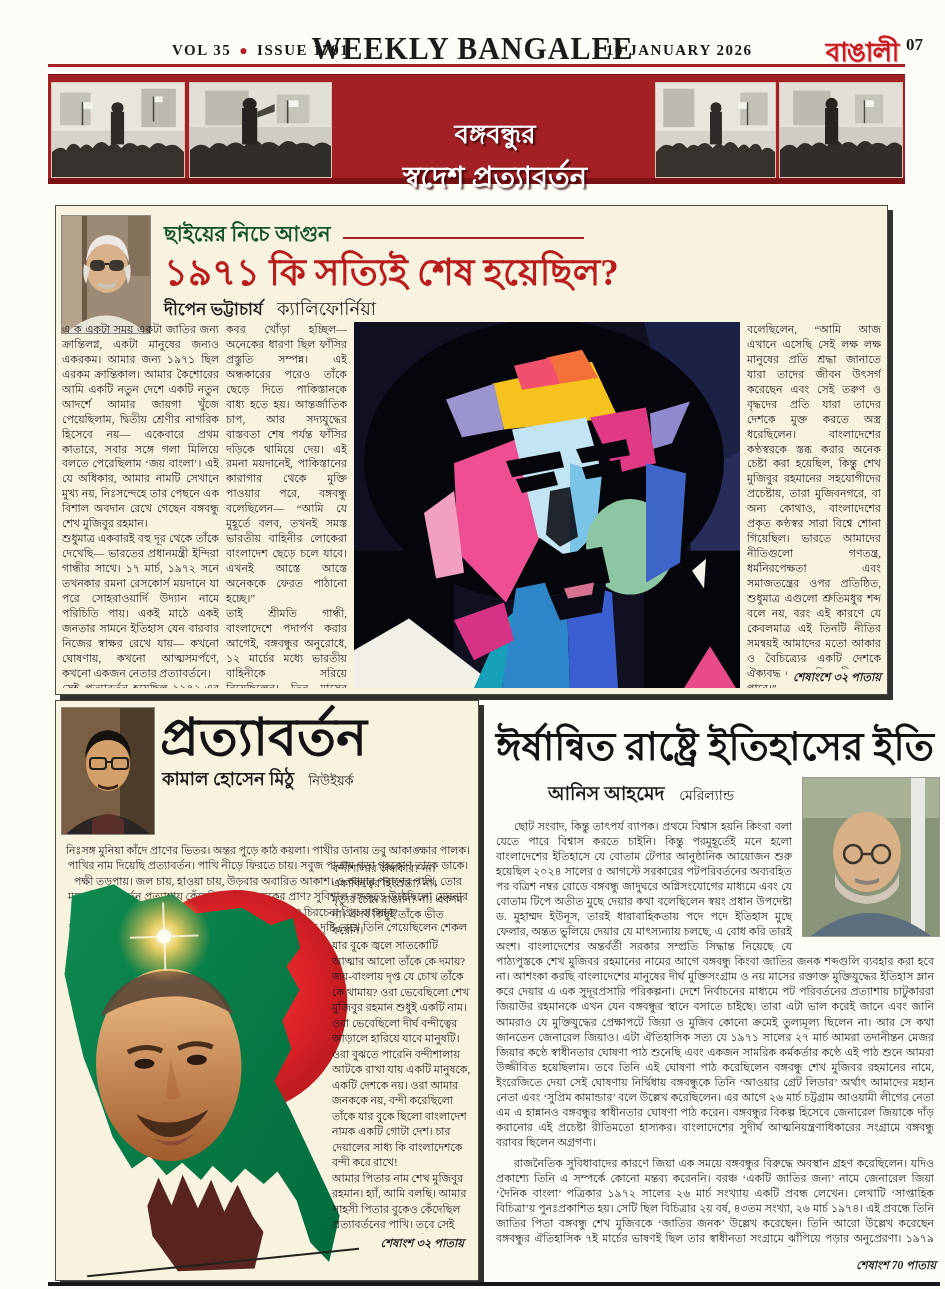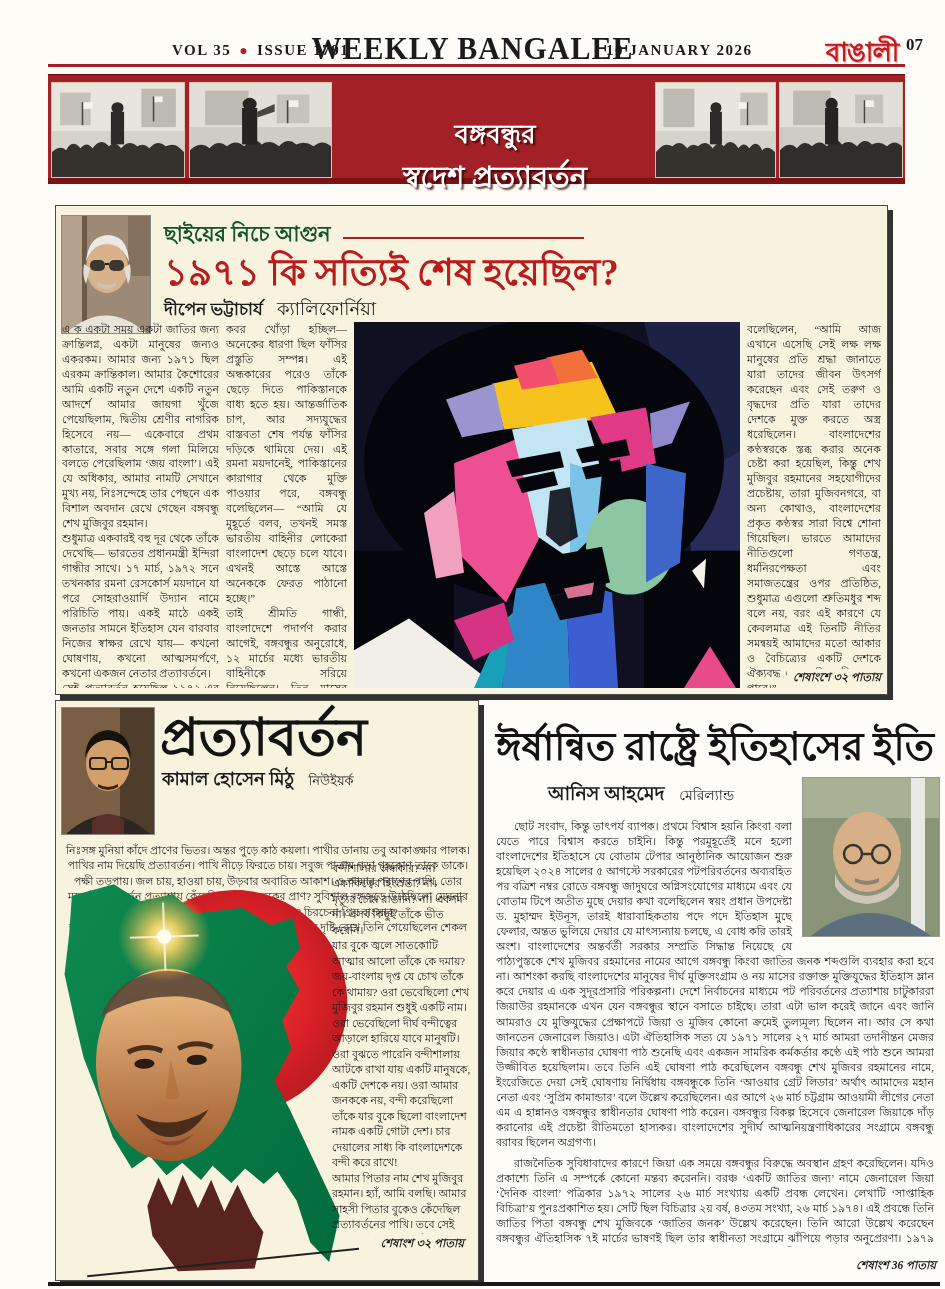--- a/index.html
+++ b/index.html
@@ -334,17 +334,17 @@
         </svg>
       </div>
       <div class="a3-byline">
         <span>আনিস আহমেদ</span>
         <span class="loc">মেরিল্যান্ড</span>
       </div>
       <p>ছোট সংবাদ, কিন্তু তাৎপর্য ব্যাপক। প্রথমে বিশ্বাস হয়নি কিংবা বলা যেতে পারে বিশ্বাস করতে চাইনি। কিন্তু পরমুহূর্তেই মনে হলো বাংলাদেশের ইতিহাসে যে বোতাম টেপার আনুষ্ঠানিক আয়োজন শুরু হয়েছিল ২০২৪ সালের ৫ আগস্টে সরকারের পটপরিবর্তনের অব্যবহিত পর বত্রিশ নম্বর রোডে বঙ্গবন্ধু জাদুঘরে অগ্নিসংযোগের মাধ্যমে এবং যে বোতাম টিপে অতীত মুছে দেয়ার কথা বলেছিলেন স্বয়ং প্রধান উপদেষ্টা ড. মুহাম্মদ ইউনূস, তারই ধারাবাহিকতায় পদে পদে ইতিহাস মুছে ফেলার, অন্তত ভুলিয়ে দেয়ার যে মাৎস্যন্যায় চলছে, এ বোধ করি তারই অংশ। বাংলাদেশের অন্তর্বর্তী সরকার সম্প্রতি সিদ্ধান্ত নিয়েছে যে পাঠ্যপুস্তকে শেখ মুজিবর রহমানের নামের আগে বঙ্গবন্ধু কিংবা জাতির জনক শব্দগুলি ব্যবহার করা হবে না। আশংকা করছি বাংলাদেশের মানুষের দীর্ঘ মুক্তিসংগ্রাম ও নয় মাসের রক্তাক্ত মুক্তিযুদ্ধের ইতিহাস ম্লান করে দেয়ার এ এক সুদূরপ্রসারি পরিকল্পনা। দেশে নির্বাচনের মাধ্যমে পট পরিবর্তনের প্রত্যাশায় চাটুকাররা জিয়াউর রহমানকে এখন যেন বঙ্গবন্ধুর স্থানে বসাতে চাইছে। তারা এটা ভাল করেই জানে এবং জানি আমরাও যে মুক্তিযুদ্ধের প্রেক্ষাপটে জিয়া ও মুজিব কোনো ক্রমেই তুল্যমূল্য ছিলেন না। আর সে কথা জানতেন জেনারেল জিয়াও। এটা ঐতিহাসিক সত্য যে ১৯৭১ সালের ২৭ মার্চ আমরা তদানীন্তন মেজর জিয়ার কণ্ঠে স্বাধীনতার ঘোষণা পাঠ শুনেছি এবং একজন সামরিক কর্মকর্তার কণ্ঠে এই পাঠ শুনে আমরা উজ্জীবিত হয়েছিলাম। তবে তিনি এই ঘোষণা পাঠ করেছিলেন বঙ্গবন্ধু শেখ মুজিবর রহমানের নামে, ইংরেজিতে দেয়া সেই ঘোষণায় নির্দ্বিধায় বঙ্গবন্ধুকে তিনি ‘আওয়ার গ্রেট লিডার’ অর্থাৎ আমাদের মহান নেতা এবং ‘সুপ্রিম কামান্ডার’ বলে উল্লেখ করেছিলেন। এর আগে ২৬ মার্চ চট্টগ্রাম আওয়ামী লীগের নেতা এম এ হান্নানও বঙ্গবন্ধুর স্বাধীনতার ঘোষণা পাঠ করেন। বঙ্গবন্ধুর বিকল্প হিসেবে জেনারেল জিয়াকে দাঁড় করানোর এই প্রচেষ্টা রীতিমতো হাস্যকর। বাংলাদেশের সুদীর্ঘ আত্মনিয়ন্ত্রণাধিকারের সংগ্রামে বঙ্গবন্ধু বরাবর ছিলেন অগ্রগণ্য।</p>
       <p>রাজনৈতিক সুবিধাবাদের কারণে জিয়া এক সময়ে বঙ্গবন্ধুর বিরুদ্ধে অবস্থান গ্রহণ করেছিলেন। যদিও প্রকাশ্যে তিনি এ সম্পর্কে কোনো মন্তব্য করেননি। বরঞ্চ ‘একটি জাতির জন্য’ নামে জেনারেল জিয়া ‘দৈনিক বাংলা’ পত্রিকার ১৯৭২ সালের ২৬ মার্চ সংখ্যায় একটি প্রবন্ধ লেখেন। লেখাটি ‘সাপ্তাহিক বিচিত্রা’য় পুনঃপ্রকাশিত হয়। সেটি ছিল বিচিত্রার ২য় বর্ষ, ৪৩তম সংখ্যা, ২৬ মার্চ ১৯৭৪। এই প্রবন্ধে তিনি জাতির পিতা বঙ্গবন্ধু শেখ মুজিবকে ‘জাতির জনক’ উল্লেখ করেছেন। তিনি আরো উল্লেখ করেছেন বঙ্গবন্ধুর ঐতিহাসিক ৭ই মার্চের ভাষণই ছিল তার স্বাধীনতা সংগ্রামে ঝাঁপিয়ে পড়ার অনুপ্রেরণা। ১৯৭৯ সালে, জিয়াউর রহমান রাষ্ট্রপতি হিসেবে দায়িত্ব পালনকালে জাতীয় সংসদে বঙ্গবন্ধু শেখ মুজিবুর রহমানকে আনুষ্ঠানিকভাবে ‘জাতির পিতা’ হিসেবে স্বীকৃতি দেওয়ার জন্য প্রস্তাব আনার বিষয়ে তার মনোভাব ছিল ইতিবাচক। তবে, তার সরকারের প্রধানমন্ত্রী শাহ আজিজুর রহমান এবং স্পিকার মির্জা গোলাম হাফিজ এই প্রস্তাবের বিরোধিতা করেন। ইতিহাসবিদদের মতে, জিয়াউর রহমানের মনের ইচ্ছা থাকা সত্ত্বেও সরকারের উচ্চপর্যায়ের কিছু ব্যক্তি রাজনৈতিক সুবিধার কারণে এই প্রস্তাব সংসদে উত্থাপন করতে বাধা দেন।</p>
 
     </div>
-    <span class="cont">শেষাংশ 36 পাতায়</span>
+    <span class="cont">শেষাংশ 70 পাতায়</span>
   </div>
 
   <div class="bottom-rule"></div>
 </div>
 
 </body></html>

